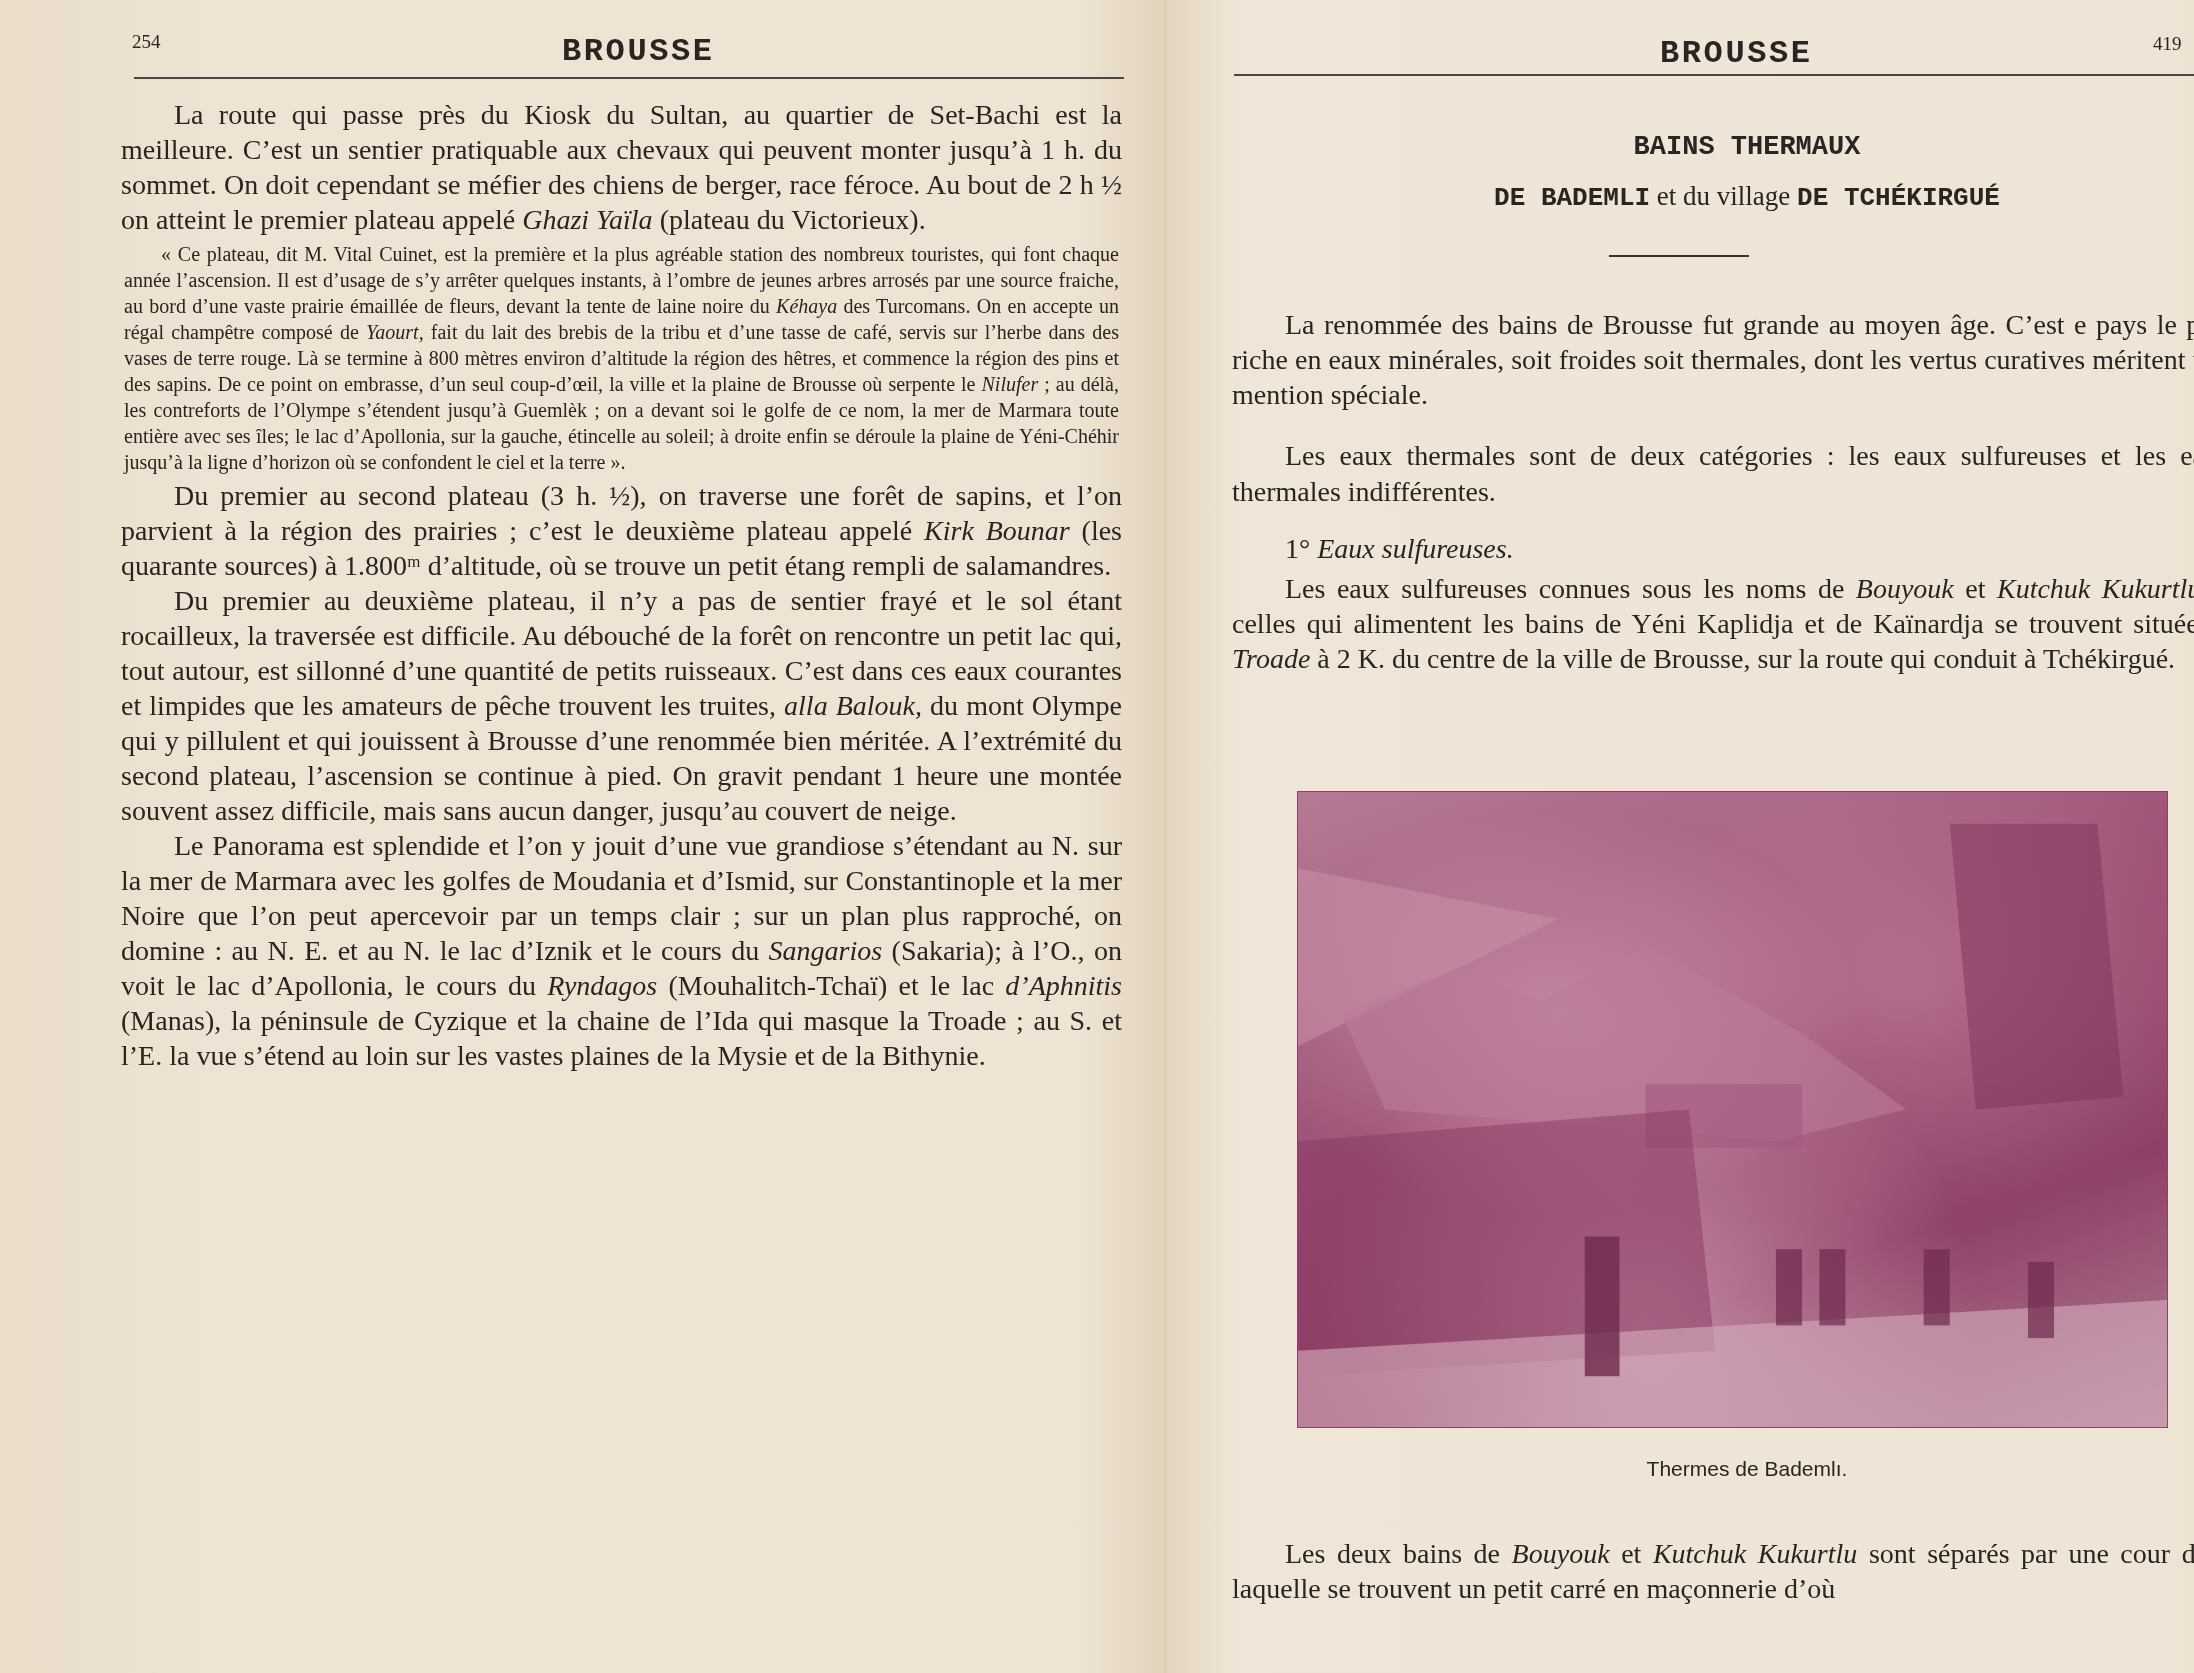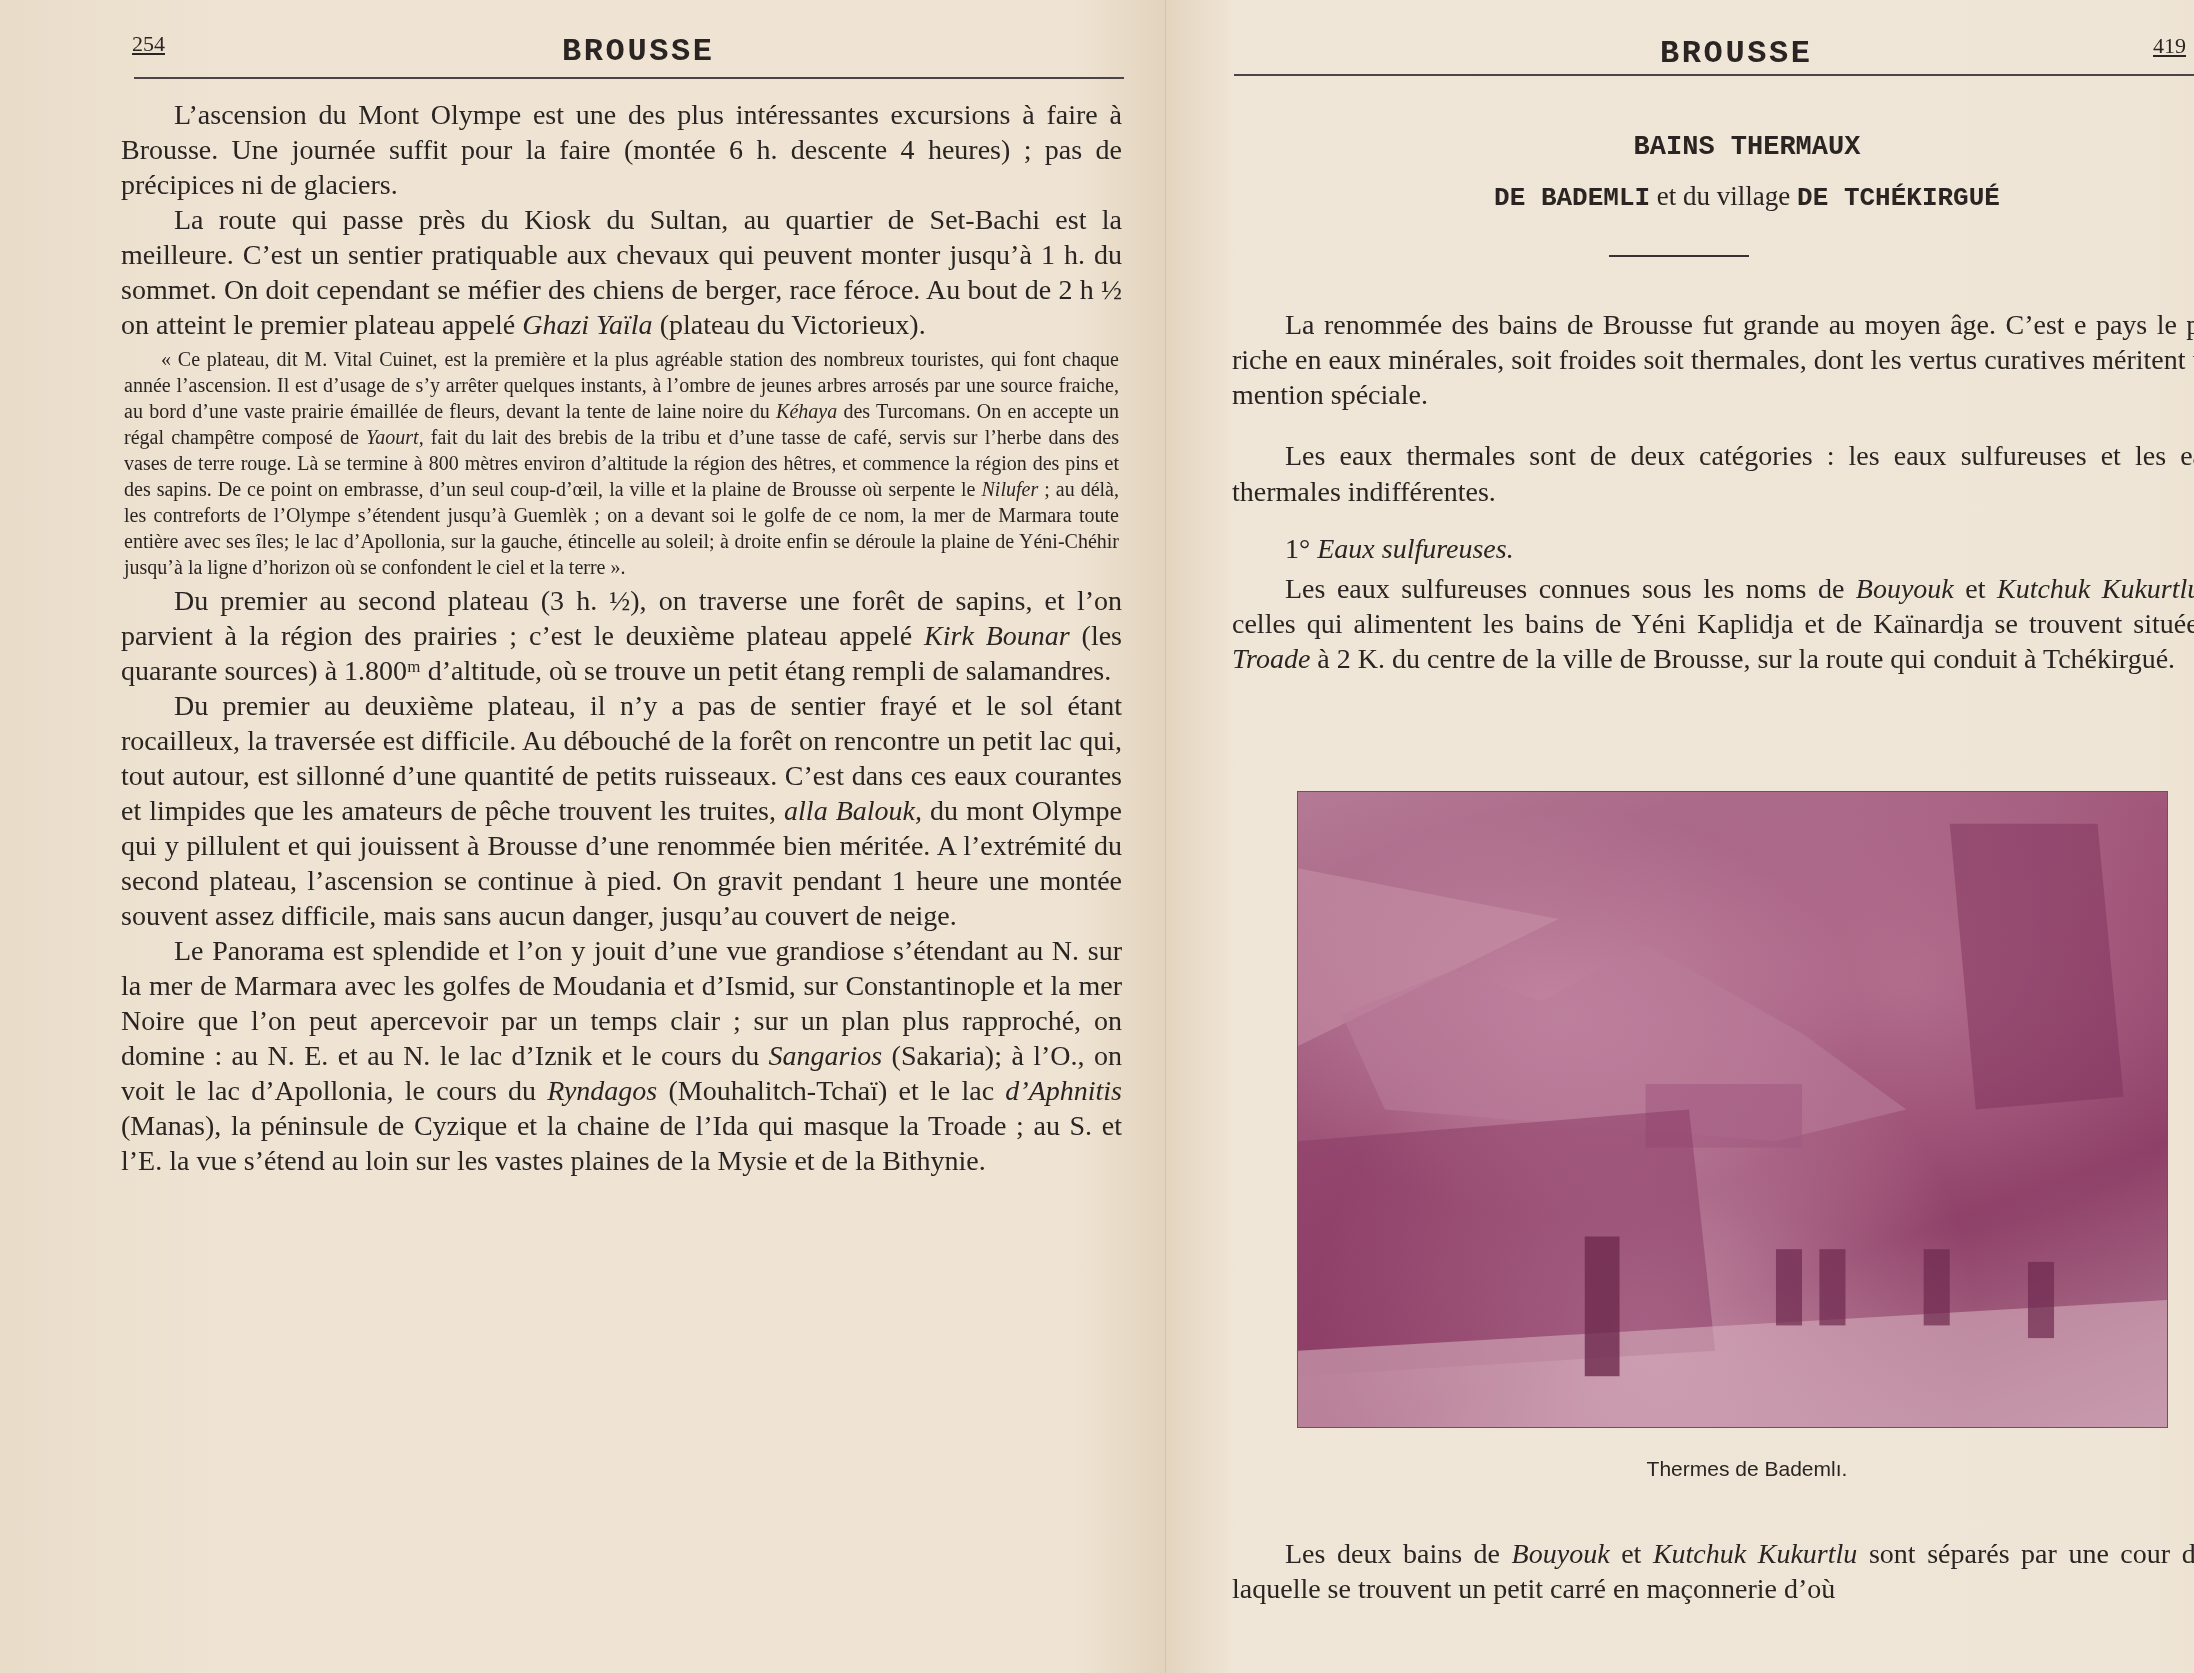--- a/index.html
+++ b/index.html
@@ -2,21 +2,21 @@
 <html style="font-size:7px"><head>
 <meta charset="utf-8">
 <style>
   html, body { margin:0; padding:0; }
   body { width:2327px; height:1674px; background:#ecdfcd; overflow:hidden; position:relative;
          font-family:"DejaVu Serif","Liberation Serif",serif; color:#2a2422; }
   .page { position:absolute; top:0; height:1674px; background:#efe5d6; }
   .page.left { left:0; width:1165px; background:linear-gradient(90deg,#e9dcc9 0%,#efe4d4 20%,#efe4d4 92%,#e2d3bd 100%); }
   .page.right { left:1165px; width:1162px; background:linear-gradient(90deg,#e3d4bf 0%,#f0e6d7 6%,#efe5d6 85%,#e8dbc7 100%); border-left:0.9px solid #d5c4ac; }
   .runhead { position:absolute; top:31px; font-size:24.6px; }
-  .runhead .num { position:absolute; font-family:"Liberation Serif",serif; font-size:22px;text-decoration:underline; }
+  .runhead .num { position:absolute; font-family:"Liberation Serif",serif; font-size:19px; }
   .runhead .title { position:absolute; font-family:Liberation Mono, monospace; font-weight:bold; font-size:32px; letter-spacing:2.6px; }
   .rule { position:absolute; height:1.8px; background:#4c4446; }
   .text { position:absolute; font-family:"Liberation Serif",serif; text-align:justify; }
   .left .text { left:121px; width:1001px; }
   .right .text { left:66px; width:1001px; }
   .p { font-size:28px; line-height:35px; margin:0; text-indent:53px; text-align:justify; }
   .fn { font-size:20px; line-height:26px; margin:3px; text-indent:37px; text-align:justify; }
   i { }
   .heading { position:absolute; width:100%; text-align:center; font-family:"Liberation Mono",monospace; font-weight:bold; color:#2a2422; }
   .h1 { top:132px; font-size:27px; }
@@ -37,21 +37,20 @@
 <body>
 
 <div class="page left">
   <div class="runhead" style="left:0;width:1165px;">
     <span class="num" style="left:132px;top:0;">254</span>
     <span class="title" style="left:562px;top:1.8px;">BROUSSE</span>
   </div>
   <div class="rule" style="left:134px;top:77px;width:990px;"></div>
 
   <div class="text" style="top:97px;">
-    <p class="p">L’ascension du Mont Olympe est une des plus intéressantes excursions à faire à Brousse. Une journée suffit pour la faire (montée 6 h. descente 4 heures) ; pas de précipices ni de glaciers.</p>
     <p class="p"><span>La route qui passe près du Kiosk du Sultan, au quartier de Set-Bachi est la meilleure. C’est un sentier pratiquable aux chevaux qui peuvent monter jusqu’à 1 h. du sommet. On doit cependant se méfier des chiens de berger, race féroce. Au bout de 2 h ½ on atteint le premier plateau appelé </span><i>Ghazi Yaïla</i><span> (plateau du Victorieux).</span></p>
     <p class="fn" style="margin-top:3.5px;"><span>« Ce plateau, dit M. Vital Cuinet, est la première et la plus agréable station des nombreux touristes, qui font chaque année l’ascension. Il est d’usage de s’y arrêter quelques instants, à l’ombre de jeunes arbres arrosés par une source fraiche, au bord d’une vaste prairie émaillée de fleurs, devant la tente de laine noire du </span><i>Kéhaya</i><span> des Turcomans. On en accepte un régal champêtre composé de </span><i>Yaourt,</i><span> fait du lait des brebis de la tribu et d’une tasse de café, servis sur l’herbe dans des vases de terre rouge. Là se termine à 800 mètres environ d’altitude la région des hêtres, et commence la région des pins et des sapins. De ce point on embrasse, d’un seul coup-d’œil, la ville et la plaine de Brousse où serpente le </span><i>Nilufer</i><span> ; au délà, les contreforts de l’Olympe s’étendent jusqu’à Guemlèk ; on a devant soi le golfe de ce nom, la mer de Marmara toute entière avec ses îles; le lac d’Apollonia, sur la gauche, étincelle au soleil; à droite enfin se déroule la plaine de Yéni-Chéhir jusqu’à la ligne d’horizon où se confondent le ciel et la terre ».</span></p>
     <p class="p" style="margin-top:2.6px;"><span>Du premier au second plateau (3 h. ½), on traverse une forêt de sapins, et l’on parvient à la région des prairies ; c’est le deuxième plateau appelé </span><i>Kirk Bounar</i><span> (les quarante sources) à 1.800ᵐ d’altitude, où se trouve un petit étang rempli de salamandres.</span></p>
     <p class="p"><span>Du premier au deuxième plateau, il n’y a pas de sentier frayé et le sol étant rocailleux, la traversée est difficile. Au débouché de la forêt on rencontre un petit lac qui, tout autour, est sillonné d’une quantité de petits ruisseaux. C’est dans ces eaux courantes et limpides que les amateurs de pêche trouvent les truites, </span><i>alla Balouk,</i><span> du mont Olympe qui y pillulent et qui jouissent à Brousse d’une renommée bien méritée. A l’extrémité du second plateau, l’ascension se continue à pied. On gravit pendant 1 heure une montée souvent assez difficile, mais sans aucun danger, jusqu’au couvert de neige.</span></p>
     <p class="p"><span>Le Panorama est splendide et l’on y jouit d’une vue grandiose s’étendant au N. sur la mer de Marmara avec les golfes de Moudania et d’Ismid, sur Constantinople et la mer Noire que l’on peut apercevoir par un temps clair ; sur un plan plus rapproché, on domine : au N. E. et au N. le lac d’Iznik et le cours du </span><i>Sangarios</i><span> (Sakaria); à l’O., on voit le lac d’Apollonia, le cours du </span><i>Ryndagos</i><span> (Mouhalitch-Tchaï) et le lac </span><i>d’Aphnitis</i><span> (Manas), la péninsule de Cyzique et la chaine de l’Ida qui masque la Troade ; au S. et l’E. la vue s’étend au loin sur les vastes plaines de la Mysie et de la Bithynie.</span></p>
   </div>
 </div>
 
 <div class="page right">
   <div class="runhead" style="left:0;width:1162px;">

